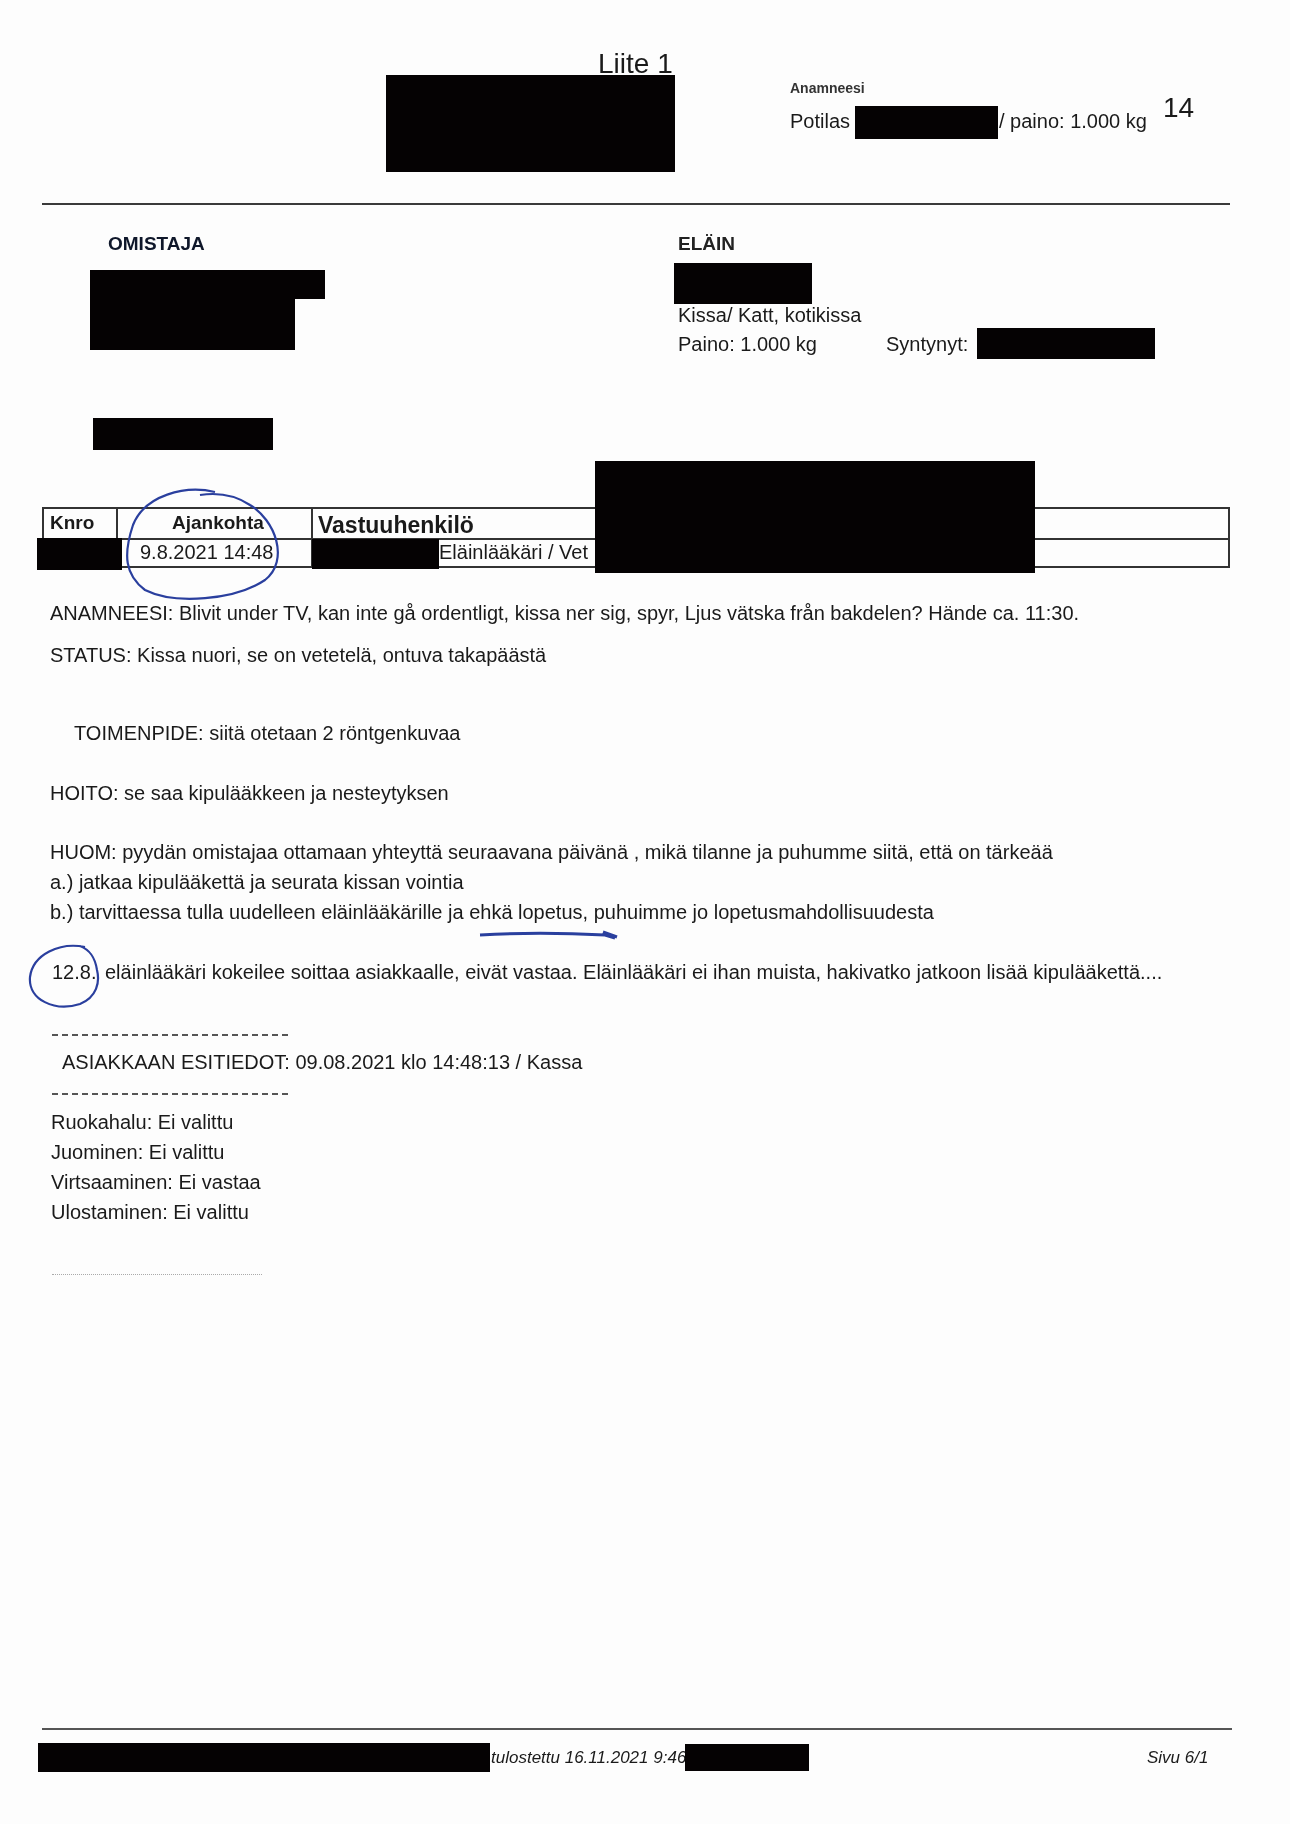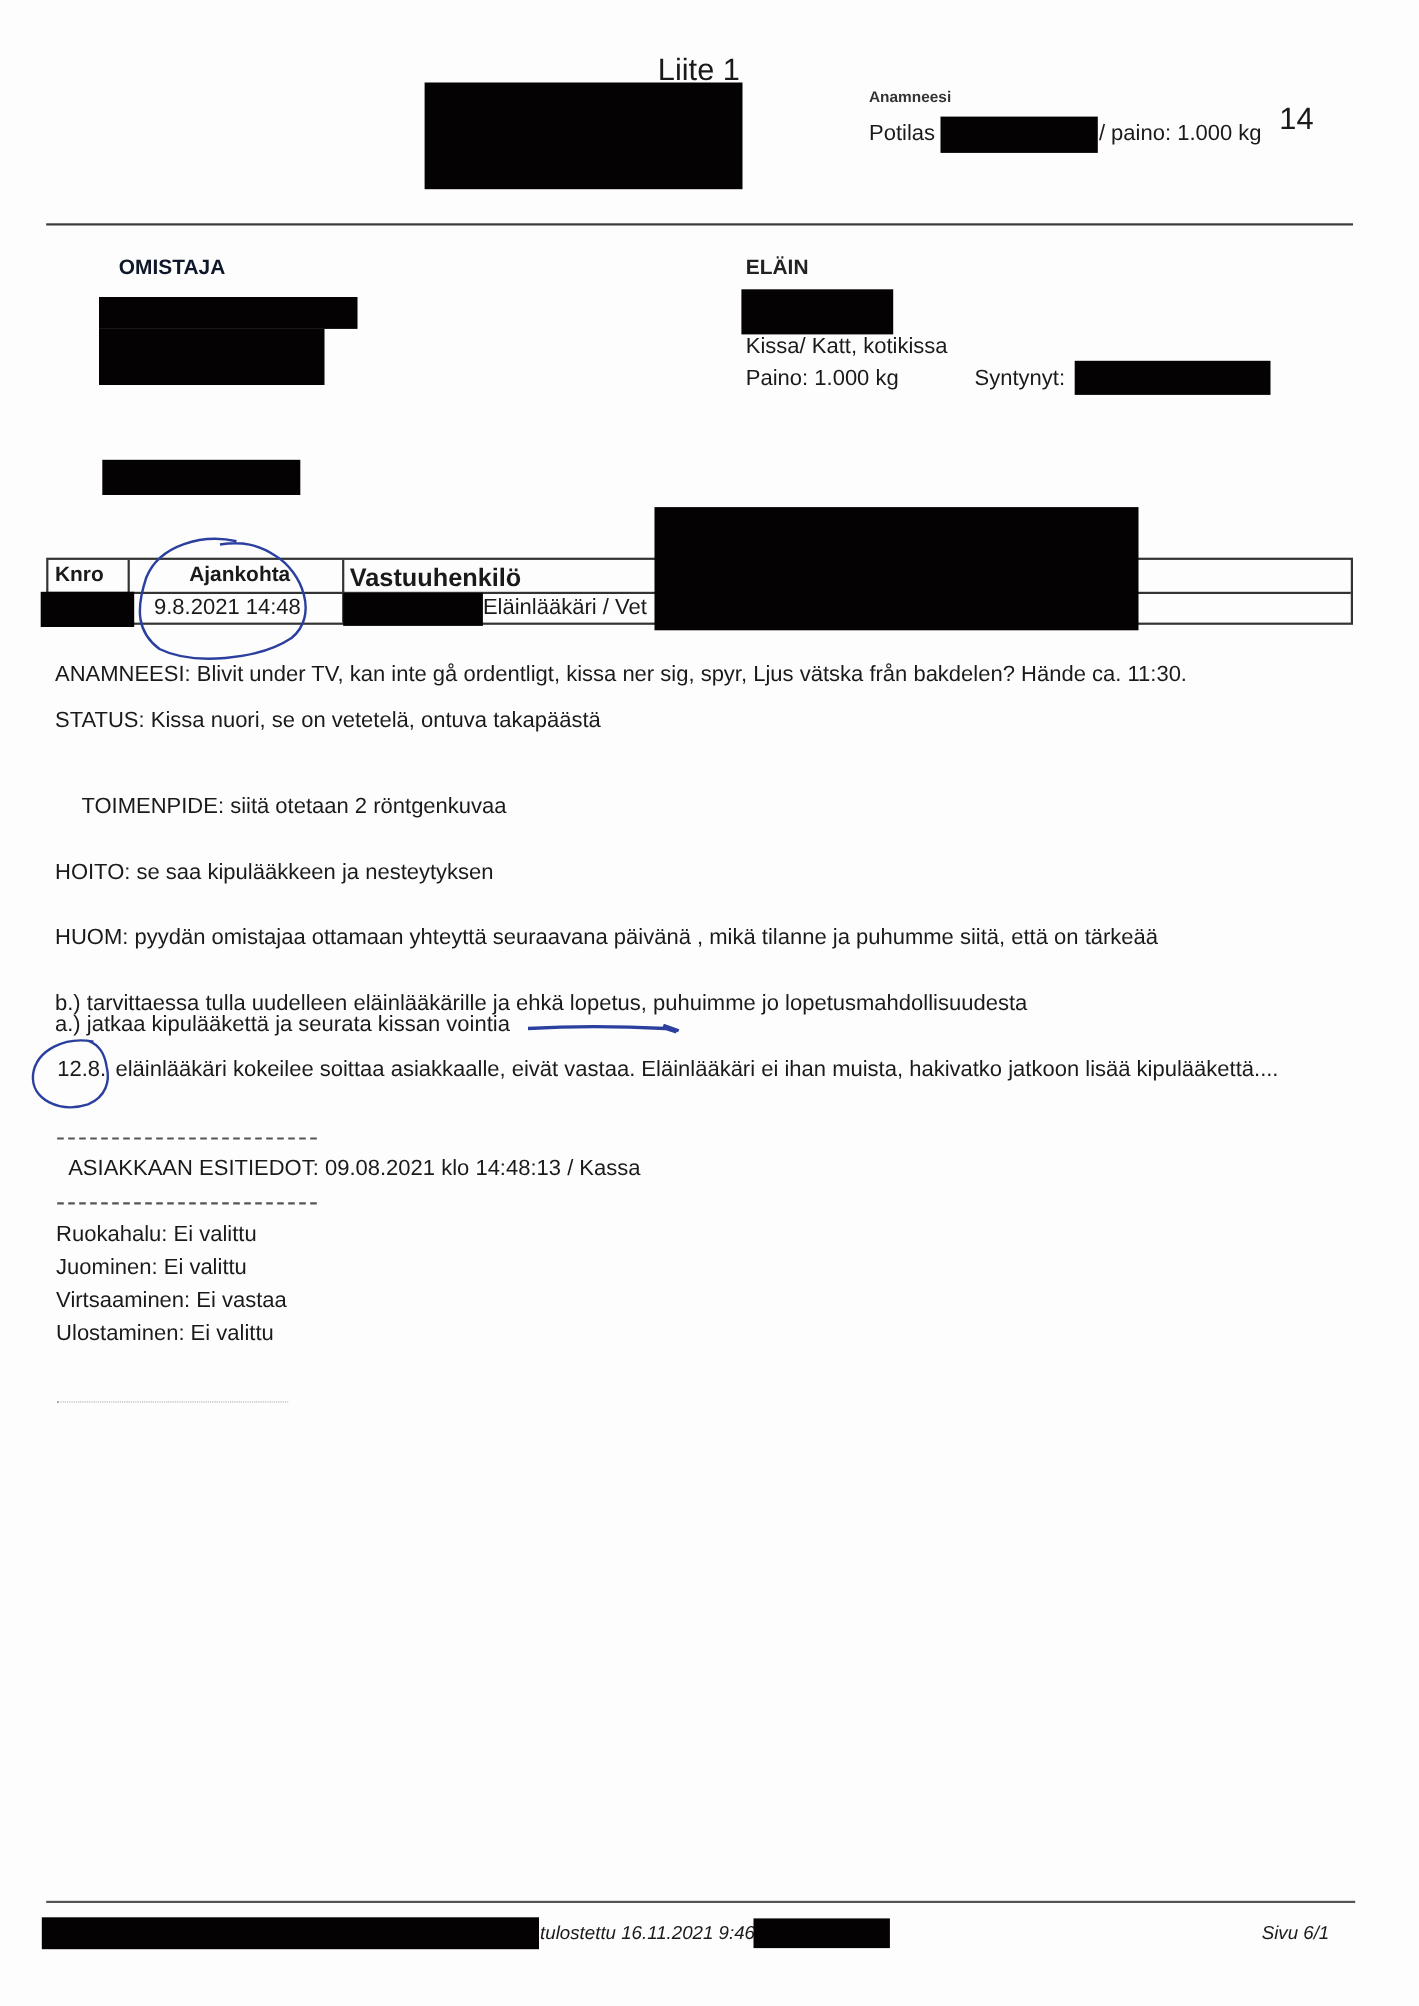--- a/index.html
+++ b/index.html
@@ -60,21 +60,21 @@
 
 <svg class="ink" style="left:115px; top:480px;" width="190" height="125" viewBox="0 0 190 125">
   <path d="M100 12 C70 5 30 15 18 45 C8 75 10 95 30 110 C60 125 120 120 150 100 C175 80 160 40 135 25 C120 15 105 12 85 15" fill="none" stroke="#2a3f9e" stroke-width="2.2"></path>
 </svg>
 
 <div class="abs t20" style="left:50px; top:602px;">ANAMNEESI: Blivit under TV, kan inte gå ordentligt, kissa ner sig, spyr, Ljus vätska från bakdelen? Hände ca. 11:30.</div>
 <div class="abs t20" style="left:50px; top:644px;">STATUS: Kissa nuori, se on  vetetelä, ontuva takapäästä</div>
 <div class="abs t20" style="left:50px; top:722px;margin-left:24px;">TOIMENPIDE:  siitä otetaan 2 röntgenkuvaa</div>
 <div class="abs t20" style="left:50px; top:782px;">HOITO: se saa kipulääkkeen ja nesteytyksen</div>
 <div class="abs t20" style="left:50px; top:841px;">HUOM:  pyydän omistajaa ottamaan yhteyttä seuraavana päivänä , mikä tilanne ja puhumme siitä, että on tärkeää</div>
-<div class="abs t20" style="left:50px; top:920px;text-align:center;">a.) jatkaa kipulääkettä ja seurata kissan vointia</div>
+<div class="abs t20" style="left:50px; top:871px;text-align:center;">a.) jatkaa kipulääkettä ja seurata kissan vointia</div>
 <div class="abs t20" style="left:50px; top:901px;">b.) tarvittaessa tulla uudelleen eläinlääkärille ja ehkä lopetus, puhuimme jo lopetusmahdollisuudesta</div>
 
 <svg class="ink" style="left:475px; top:928px;" width="150" height="16" viewBox="0 0 150 16">
   <path d="M5 7 C40 5 90 5 130 7 L140 10 M128 4 L142 9" fill="none" stroke="#2a3f9e" stroke-width="3"></path>
 </svg>
 
 <div class="abs t20" style="left:52px; top:961px;">12.8.</div>
 <div class="abs t20" style="left:105px; top:961px;">eläinlääkäri kokeilee soittaa asiakkaalle, eivät vastaa. Eläinlääkäri ei ihan muista, hakivatko jatkoon lisää kipulääkettä....</div>
 
 <svg class="ink" style="left:25px; top:942px;" width="90" height="72" viewBox="0 0 90 72">

